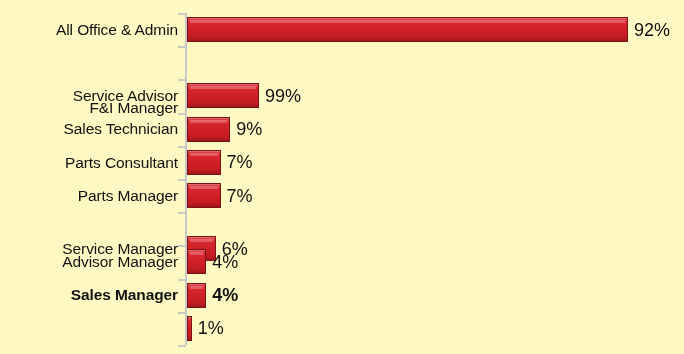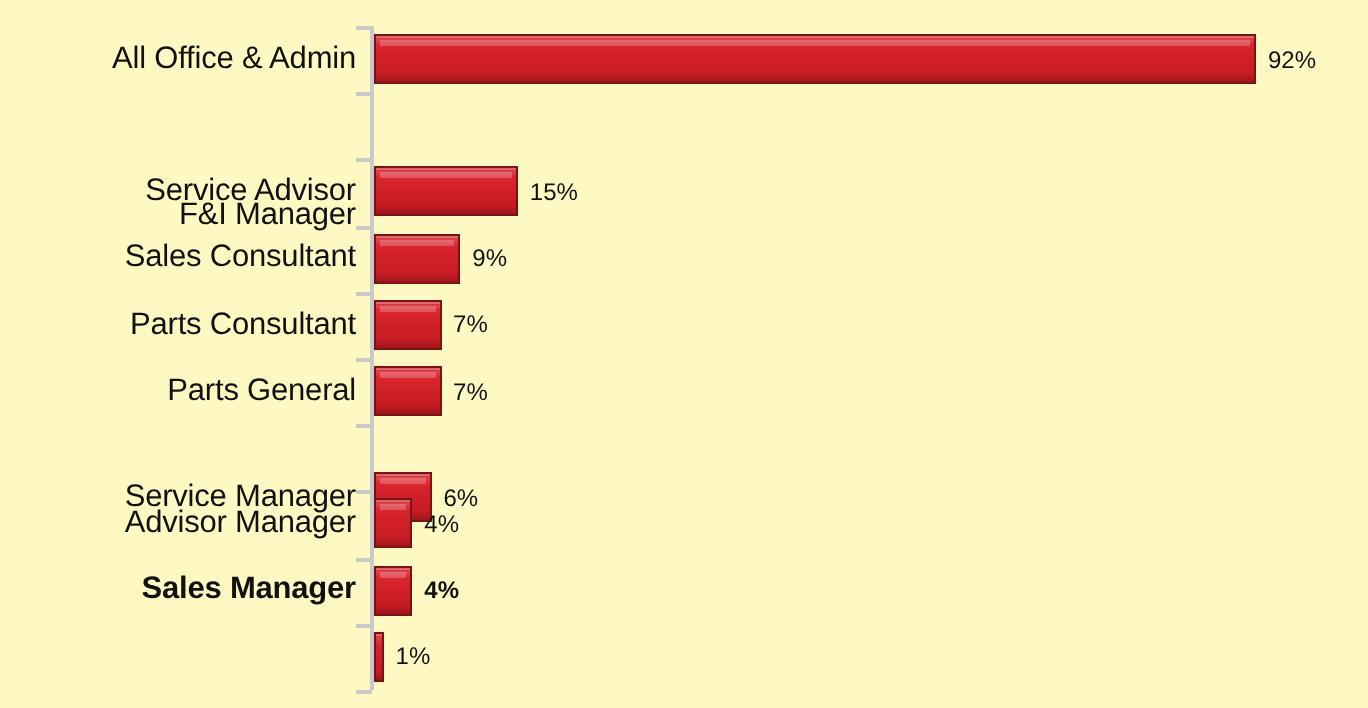--- a/index.html
+++ b/index.html
@@ -97,21 +97,21 @@
     position: absolute;
     left: 2px;
     right: 2px;
     top: 2px;
     height: 3px;
     background: rgba(255,255,255,0.22);
     pointer-events: none;
   }
 
   .value-label {
-    font-size: 12px;
+    font-size: 18px;
     color: #111111;
     line-height: 1;
     white-space: nowrap;
     margin-left: 6px;
   }
 </style>
 </head>
 <body>
 
 <div id="chart-root">
@@ -142,43 +142,43 @@
         </div>
         <div class="bar-row" style="top: 46.2px; margin-top: 45px;">
           <div class="cat-label">F&amp;I Manager</div>
         </div>
         <div class="bar-row" style="top: 79.4px;">
           <div class="cat-label">Service Advisor</div>
           <div class="bar-wrap">
             <div class="bar" style="width: 71.9022px;">
               <div class="bar-hilite"></div>
             </div>
-            <div class="value-label">15%</div>
+            <div class="value-label">99%</div>
           </div>
         </div>
         <div class="bar-row" style="top: 112.6px;">
-          <div class="cat-label">Sales Consultant</div>
+          <div class="cat-label">Sales Technician</div>
           <div class="bar-wrap">
             <div class="bar" style="width: 43.1413px;">
               <div class="bar-hilite"></div>
             </div>
             <div class="value-label">9%</div>
           </div>
         </div>
         <div class="bar-row" style="top: 145.8px;">
           <div class="cat-label">Parts Consultant</div>
           <div class="bar-wrap">
             <div class="bar" style="width: 33.5543px;">
               <div class="bar-hilite"></div>
             </div>
             <div class="value-label">7%</div>
           </div>
         </div>
         <div class="bar-row" style="top: 179px;">
-          <div class="cat-label">Parts General</div>
+          <div class="cat-label">Parts Manager</div>
           <div class="bar-wrap">
             <div class="bar" style="width: 33.5543px;">
               <div class="bar-hilite"></div>
             </div>
             <div class="value-label">7%</div>
           </div>
         </div>
         <div class="bar-row" style="top: 212.2px; margin-top: 20px;">
           <div class="cat-label">Service Manager</div>
           <div class="bar-wrap">

